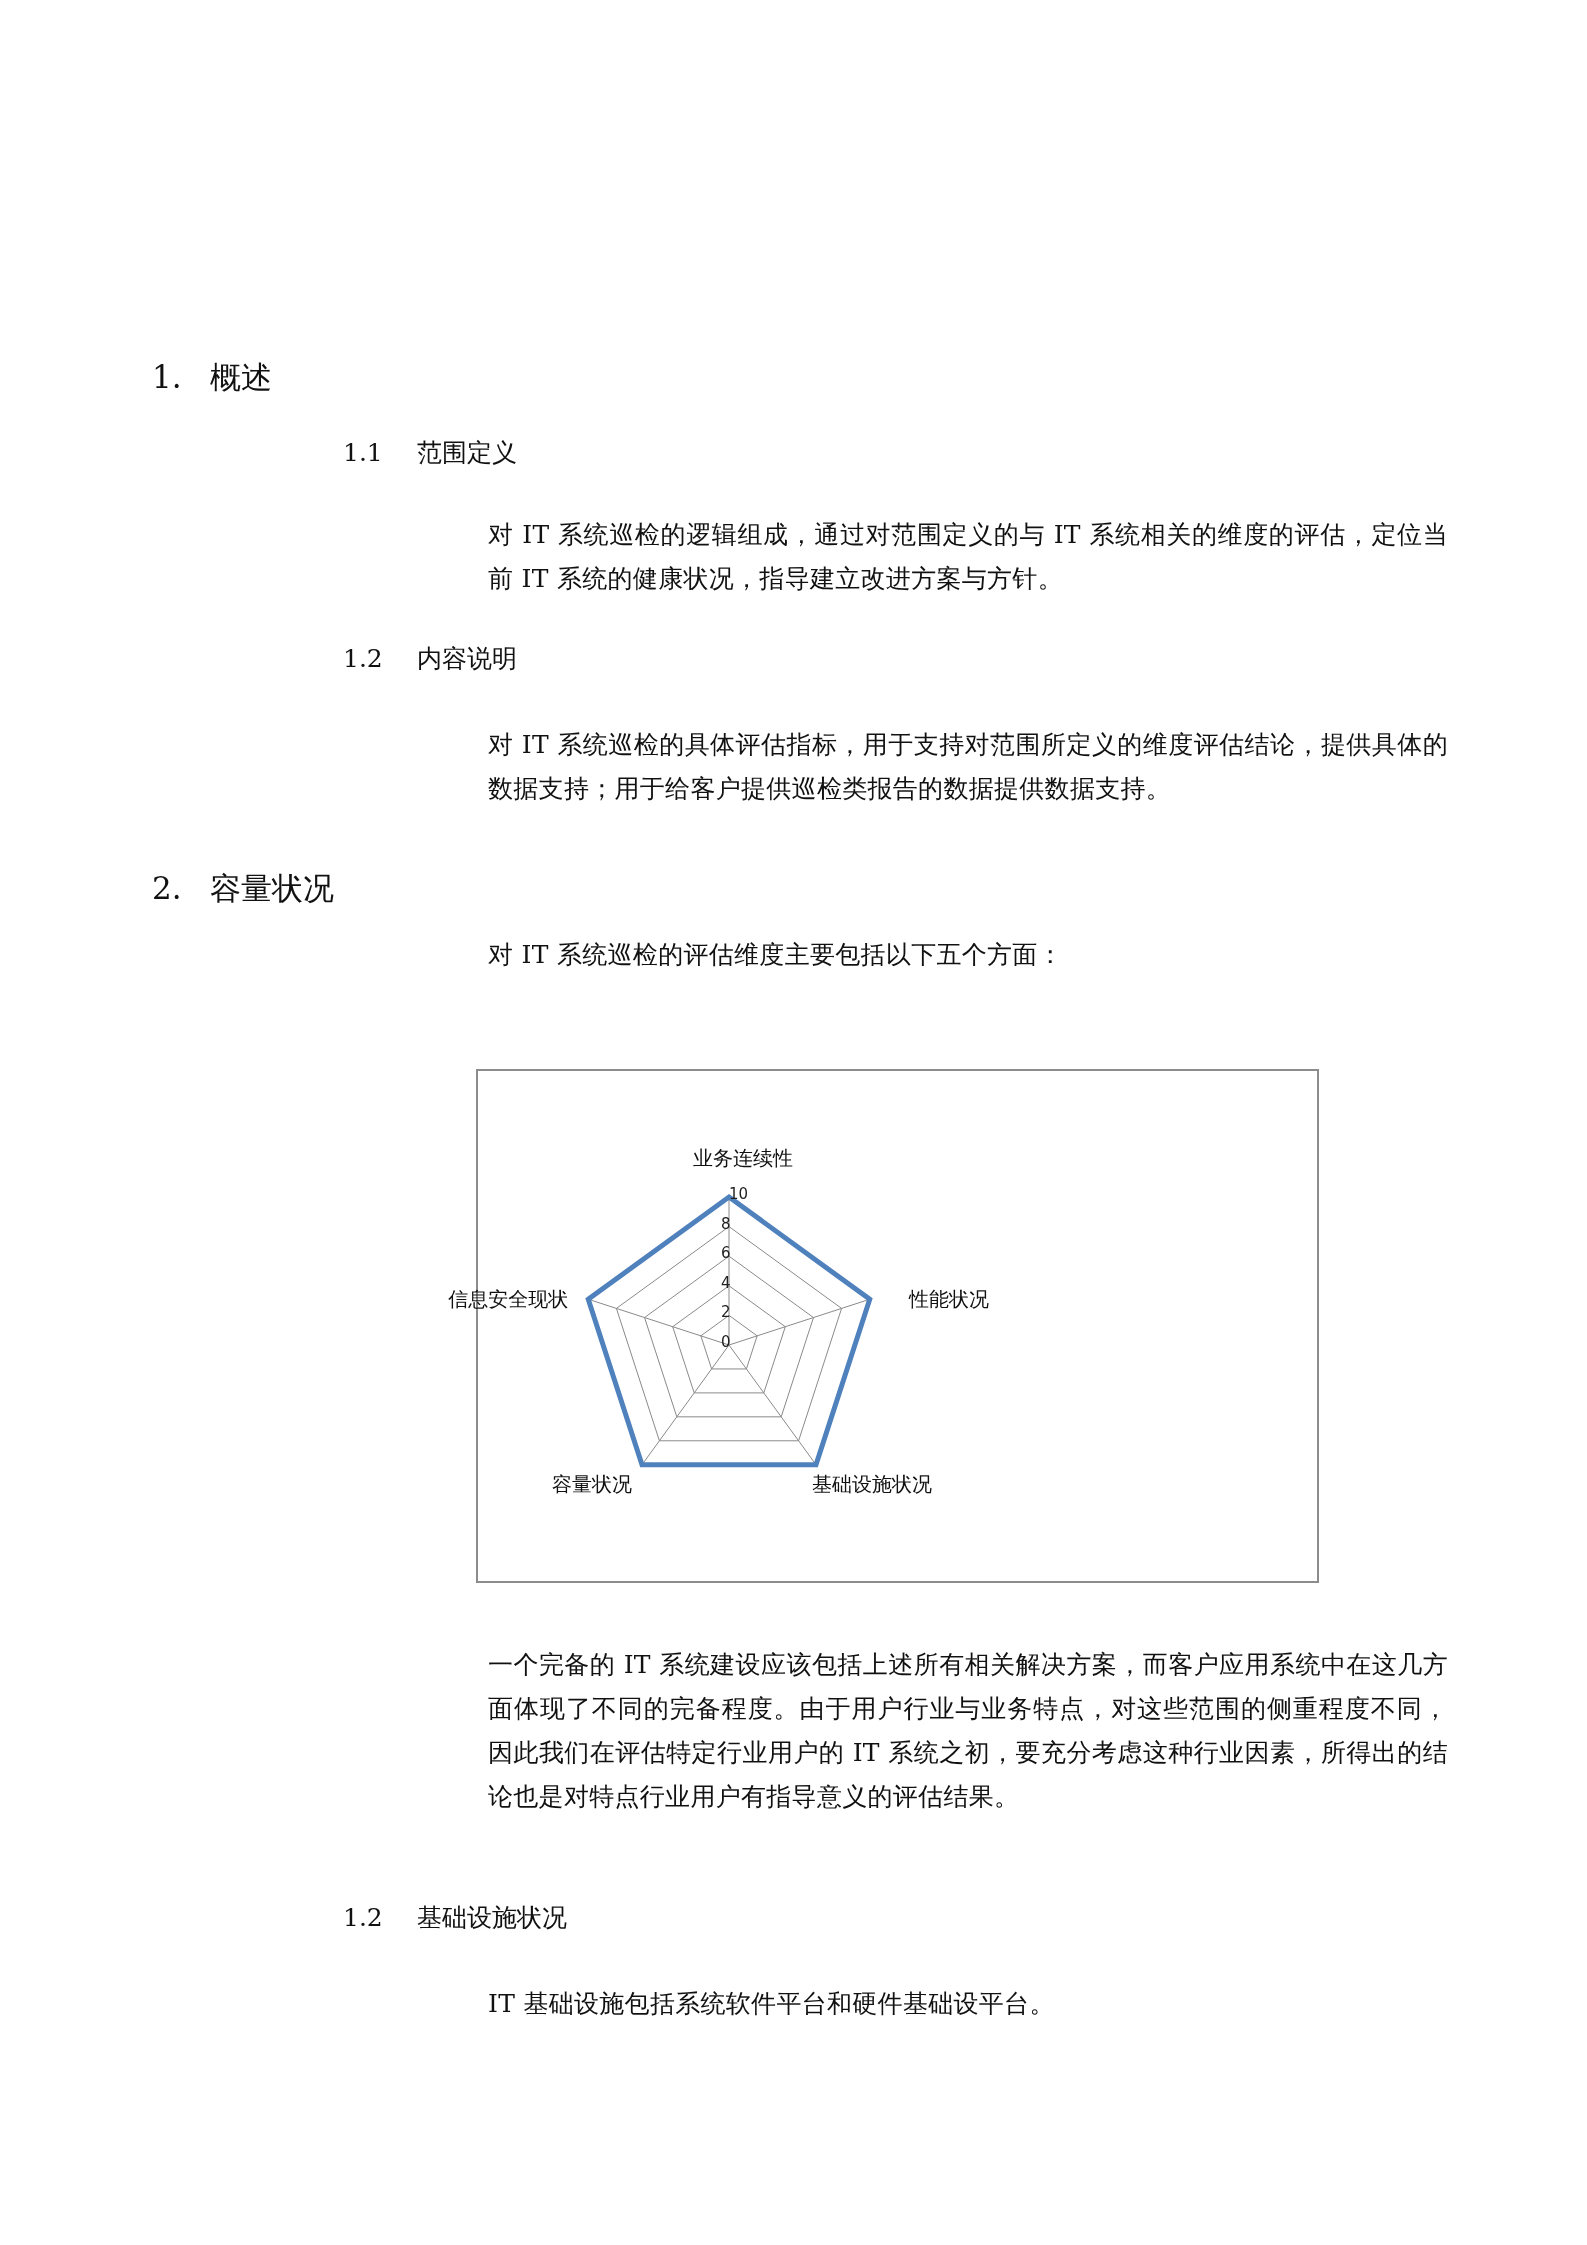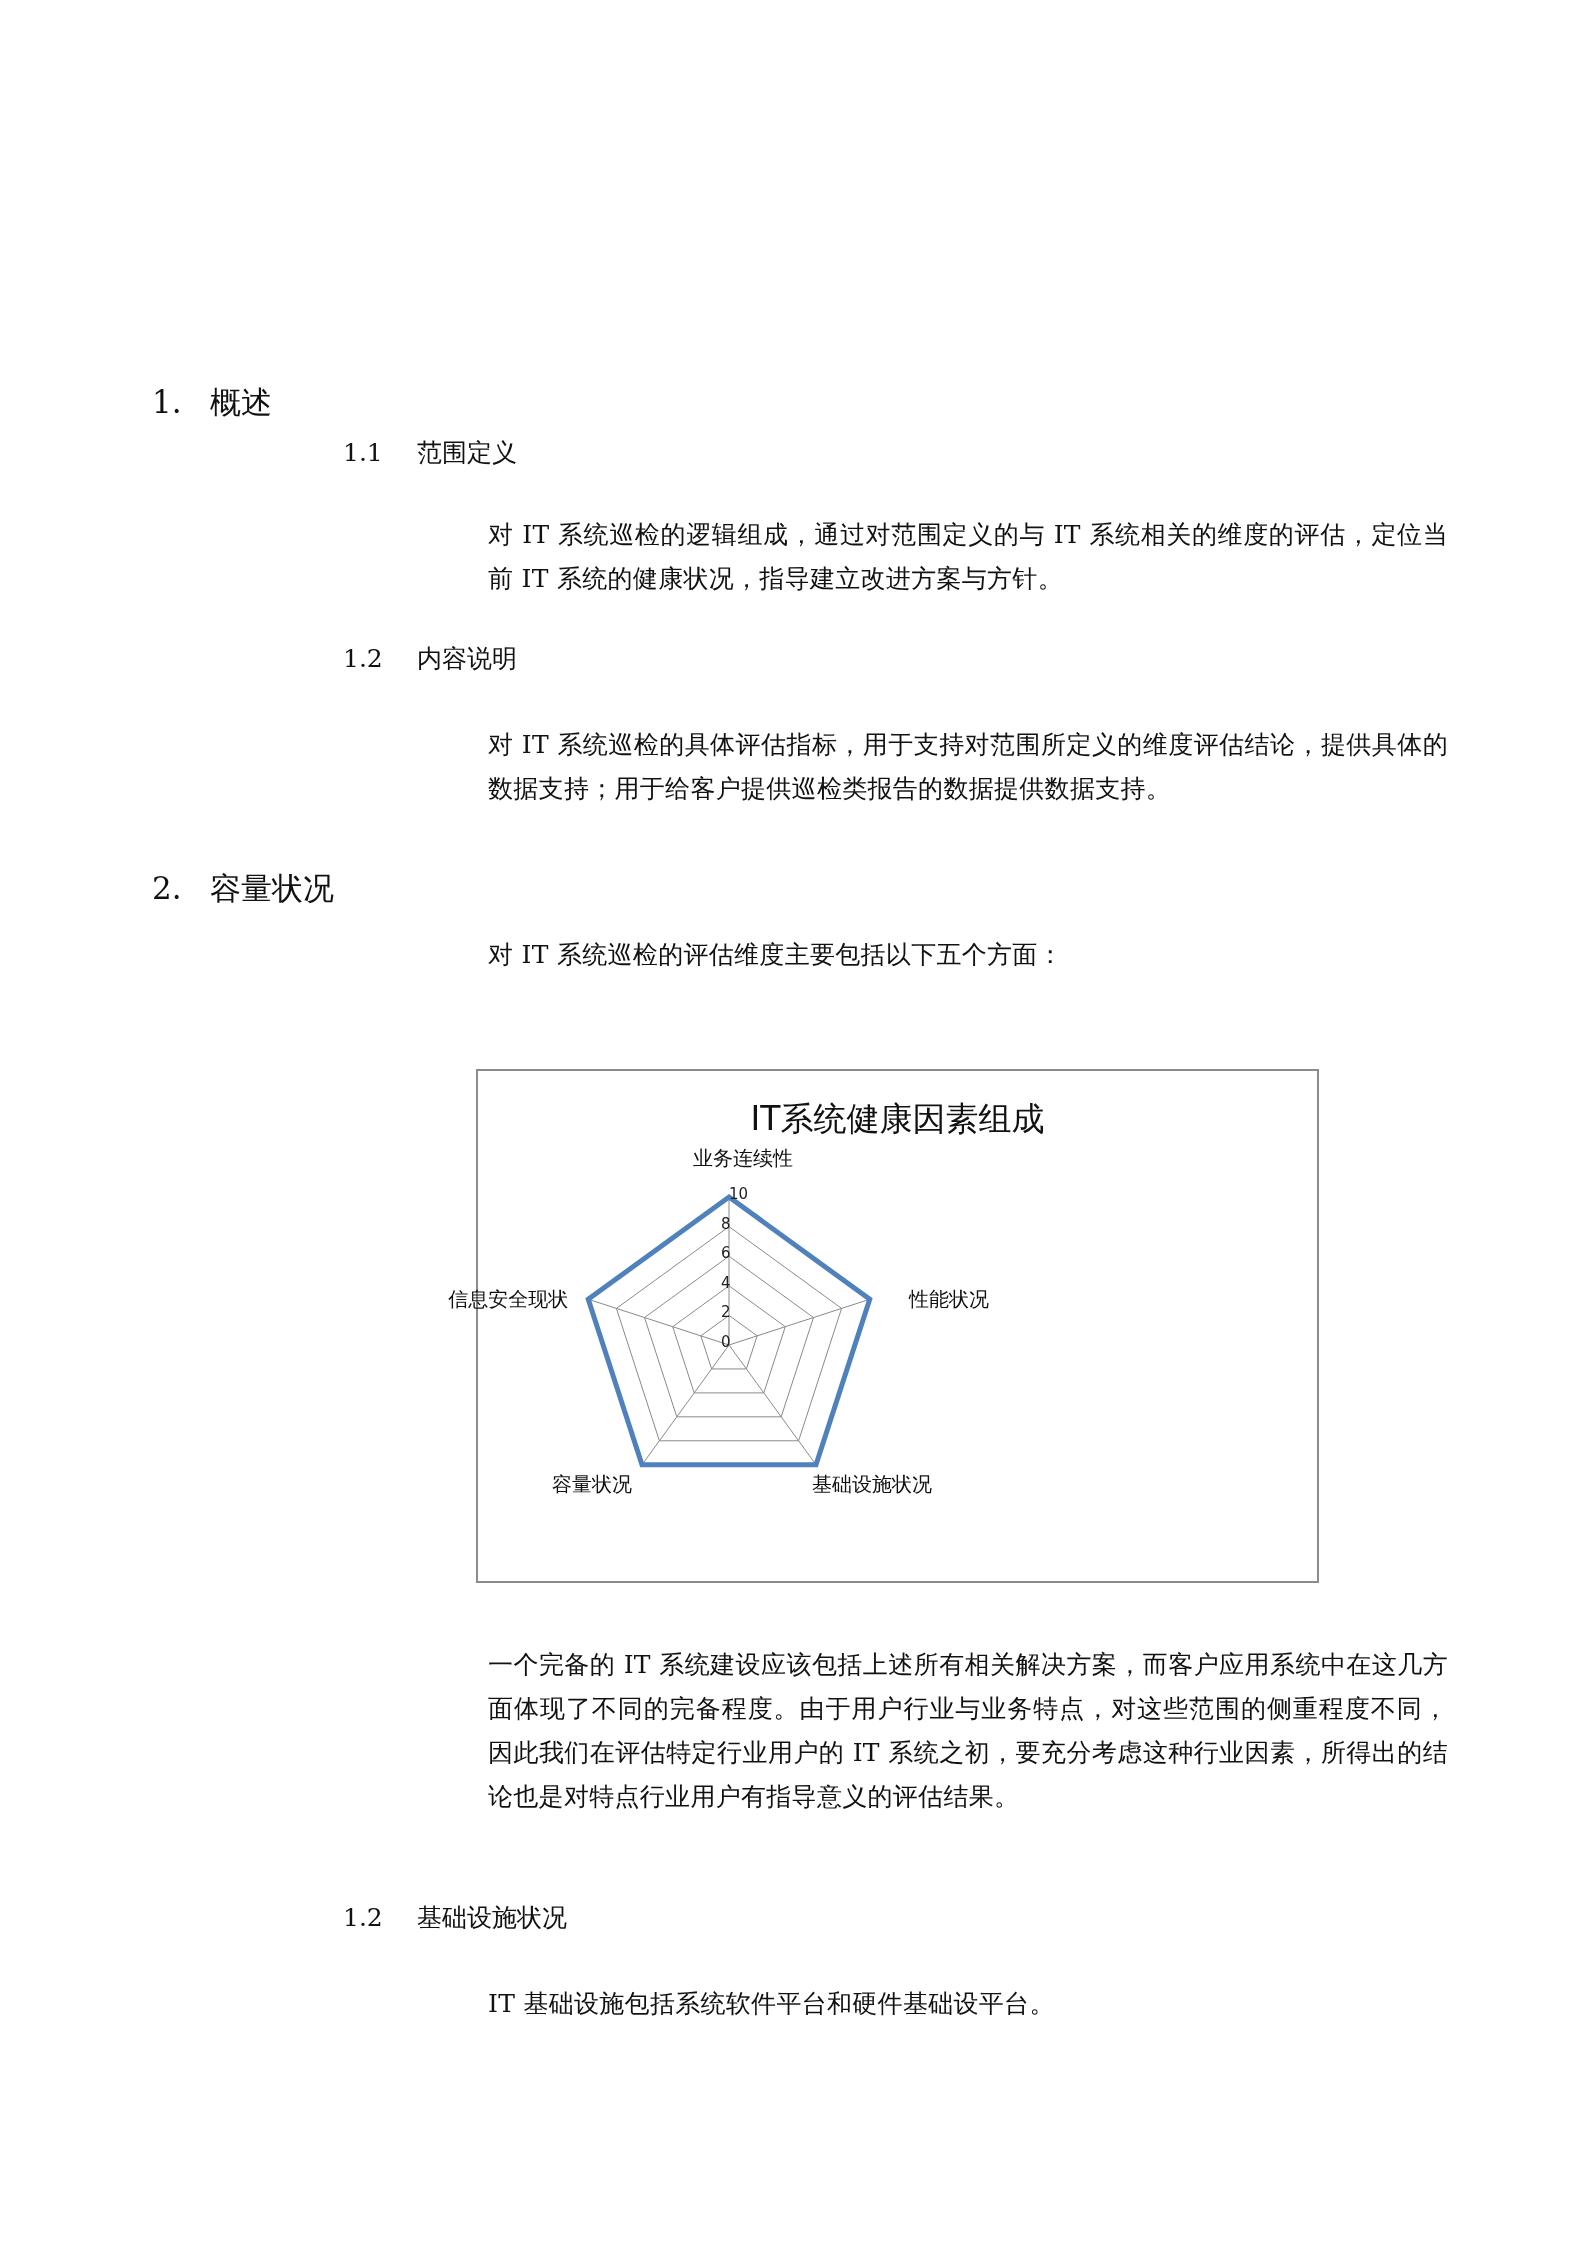--- a/index.html
+++ b/index.html
@@ -12,21 +12,21 @@
   .para { font-size: 25px; left: 488px; width: 960px; line-height: 44px; white-space: normal; text-align: justify; letter-spacing: 0.3px; }
   .chart-box { position: absolute; left: 476px; top: 1069px; width: 843px; height: 514px; border: 2px solid #8c8c8c; box-sizing: border-box; background: #fff; }
   .chart-box svg { position: absolute; left: 0; top: 0; }
   .chart-title { position: absolute; left: 0; width: 100%; top: 26px; text-align: center; font-family: "DejaVu Sans", "Liberation Sans", sans-serif; font-size: 33px; }
   .axis-label { position: absolute; font-family: "DejaVu Sans", "Liberation Sans", sans-serif; font-size: 20px; white-space: nowrap; }
   .tick-label { position: absolute; font-family: "DejaVu Sans", "Liberation Sans", sans-serif; font-size: 15px; color: #222; }
 </style>
 </head>
 <body>
 
-<div class="abs h1" style="top:382px;">
+<div class="abs h1" style="top:357px;">
   <span class="num">1.</span><span>概述</span>
 </div>
 
 <div class="abs h2" style="top:436px;">
   <span class="num">1.1</span><span>范围定义</span>
 </div>
 
 <div class="abs para" style="top:513px;">对 IT 系统巡检的逻辑组成，通过对范围定义的与 IT 系统相关的维度的评估，定位当前 IT 系统的健康状况，指导建立改进方案与方针。</div>
 
 <div class="abs h2" style="top:642px;">
@@ -35,21 +35,20 @@
 
 <div class="abs para" style="top:723px;">对 IT 系统巡检的具体评估指标，用于支持对范围所定义的维度评估结论，提供具体的数据支持；用于给客户提供巡检类报告的数据提供数据支持。</div>
 
 <div class="abs h1" style="top:868px;">
   <span class="num">2.</span><span>容量状况</span>
 </div>
 
 <div class="abs para" style="top:933px;">对 IT 系统巡检的评估维度主要包括以下五个方面：</div>
 
 <div class="chart-box">
-  <div class="chart-title">IT系统健康因素组成</div>
   <svg id="radar-svg" width="843" height="514">
       <polygon points="251,244.4 279.15127288233657,264.85309696650154 268.3984434678572,297.9469030334985 233.6015565321428,297.9469030334985 222.84872711766346,264.85309696650154" fill="none" stroke="#8a8a8a" stroke-width="1"></polygon>
       <polygon points="251,214.8 307.3025457646731,255.7061939330031 285.7968869357144,321.8938060669969 216.2031130642856,321.8938060669969 194.69745423532692,255.70619393300314" fill="none" stroke="#8a8a8a" stroke-width="1"></polygon>
       <polygon points="251,185.2 335.4538186470096,246.55929089950467 303.19533040357163,345.84070910049536 198.8046695964284,345.84070910049536 166.54618135299035,246.55929089950467" fill="none" stroke="#8a8a8a" stroke-width="1"></polygon>
       <polygon points="251,155.6 363.60509152934617,237.4123878660062 320.5937738714288,369.7876121339938 181.40622612857118,369.7876121339938 138.3949084706538,237.41238786600624" fill="none" stroke="#8a8a8a" stroke-width="1"></polygon>
       <polygon points="251,126 391.75636441168274,228.26548483250778 337.992217339286,393.7345151674922 164.00778266071399,393.7345151674922 110.24363558831726,228.2654848325078" fill="none" stroke="#8a8a8a" stroke-width="1"></polygon>
       <line x1="251" y1="274" x2="251" y2="126" stroke="#8a8a8a" stroke-width="1"></line>
       <line x1="251" y1="274" x2="391.75636441168274" y2="228.26548483250778" stroke="#8a8a8a" stroke-width="1"></line>
       <line x1="251" y1="274" x2="337.992217339286" y2="393.7345151674922" stroke="#8a8a8a" stroke-width="1"></line>
       <line x1="251" y1="274" x2="164.00778266071399" y2="393.7345151674922" stroke="#8a8a8a" stroke-width="1"></line>

